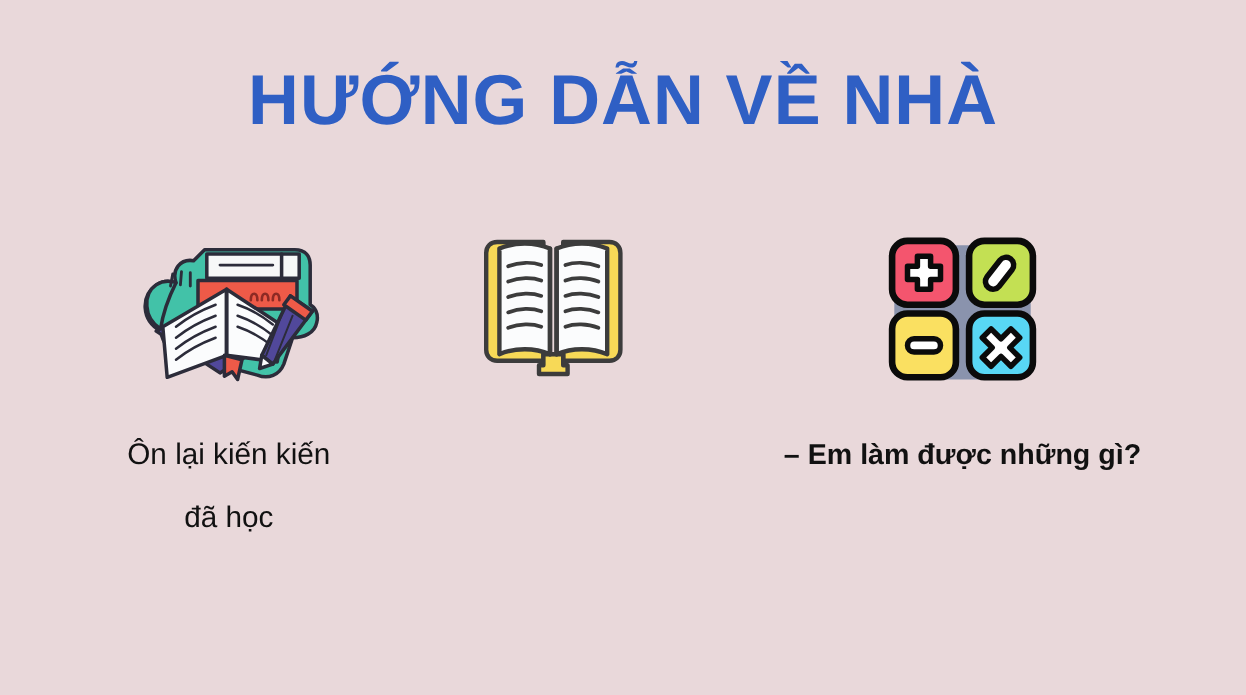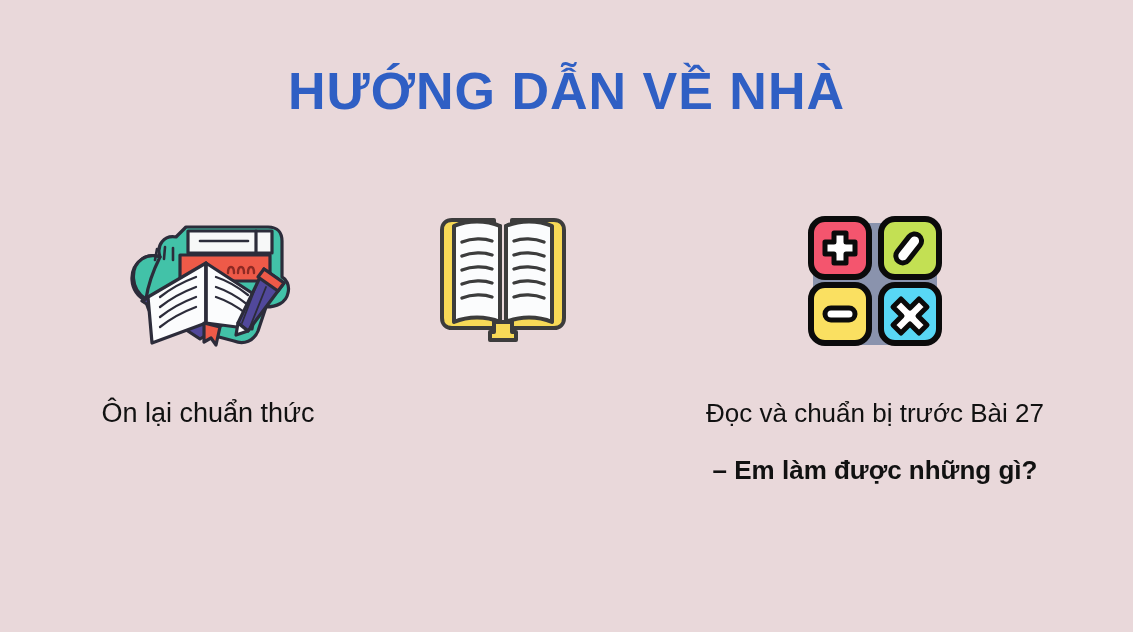--- a/index.html
+++ b/index.html
@@ -22,21 +22,21 @@
 
   
   #slide-title {
     position: absolute;
     left: 0;
     top: 62px;
     width: 1133px;
     text-align: center;
     font-family: "Liberation Sans", sans-serif;
     font-weight: bold;
-    font-size: 52px;
+    font-size: 64px;
     line-height: 58px;
     letter-spacing: 1px;
     color: #2f5fc4;
     white-space: nowrap;
   }
 
   
   .column {
     position: absolute;
     top: 205px;
@@ -132,21 +132,22 @@
           <path d="M130 118 L140 126 L128 130 Z" fill="#fbfcfd"></path>
           <g stroke-width="1.8">
             <line x1="150" y1="76" x2="134" y2="118"></line>
             <line x1="158" y1="82" x2="142" y2="122"></line>
           </g>
         </g>
       </svg>
     </div>
 
     <div class="caption" id="caption-1">
-      <span class="line-1">Ôn lại chuẩn thức</span>
+      <span class="line-1">Ôn lại kiến kiến</span>
+      <span class="line-2">đã học</span>
     </div>
   </div>
 
   <div class="column" id="column-2">
 
     <div class="icon-wrap">
       <svg width="150" height="140" viewBox="0 0 150 140" aria-hidden="true">
         <g stroke="#3c3c3c" stroke-width="4" stroke-linejoin="round" stroke-linecap="round">
 
           <path d="M14 20 C14 14 18 10 24 10 L66 10 L66 118 L24 118
@@ -200,18 +201,17 @@
           <rect x="30" y="103" width="30" height="12" rx="6" fill="#ffffff" stroke-width="5"></rect>
 
           <rect x="86" y="80" width="58" height="58" rx="14" fill="#58d7f5"></rect>
           <path d="M106 94 L115 103 L124 94 L132 102 L123 111 L132 120
                    L124 128 L115 119 L106 128 L98 120 L107 111 L98 102 Z" fill="#ffffff" stroke-width="5"></path>
         </g>
       </svg>
     </div>
 
     <div class="caption" id="caption-3">
-      <span class="line-1">Đọc và chuẩn bị trước Bài 27</span>
       <span class="line-2 italic">– Em làm được những gì?</span>
     </div>
   </div>
 
 </div>
 
 </body></html>

